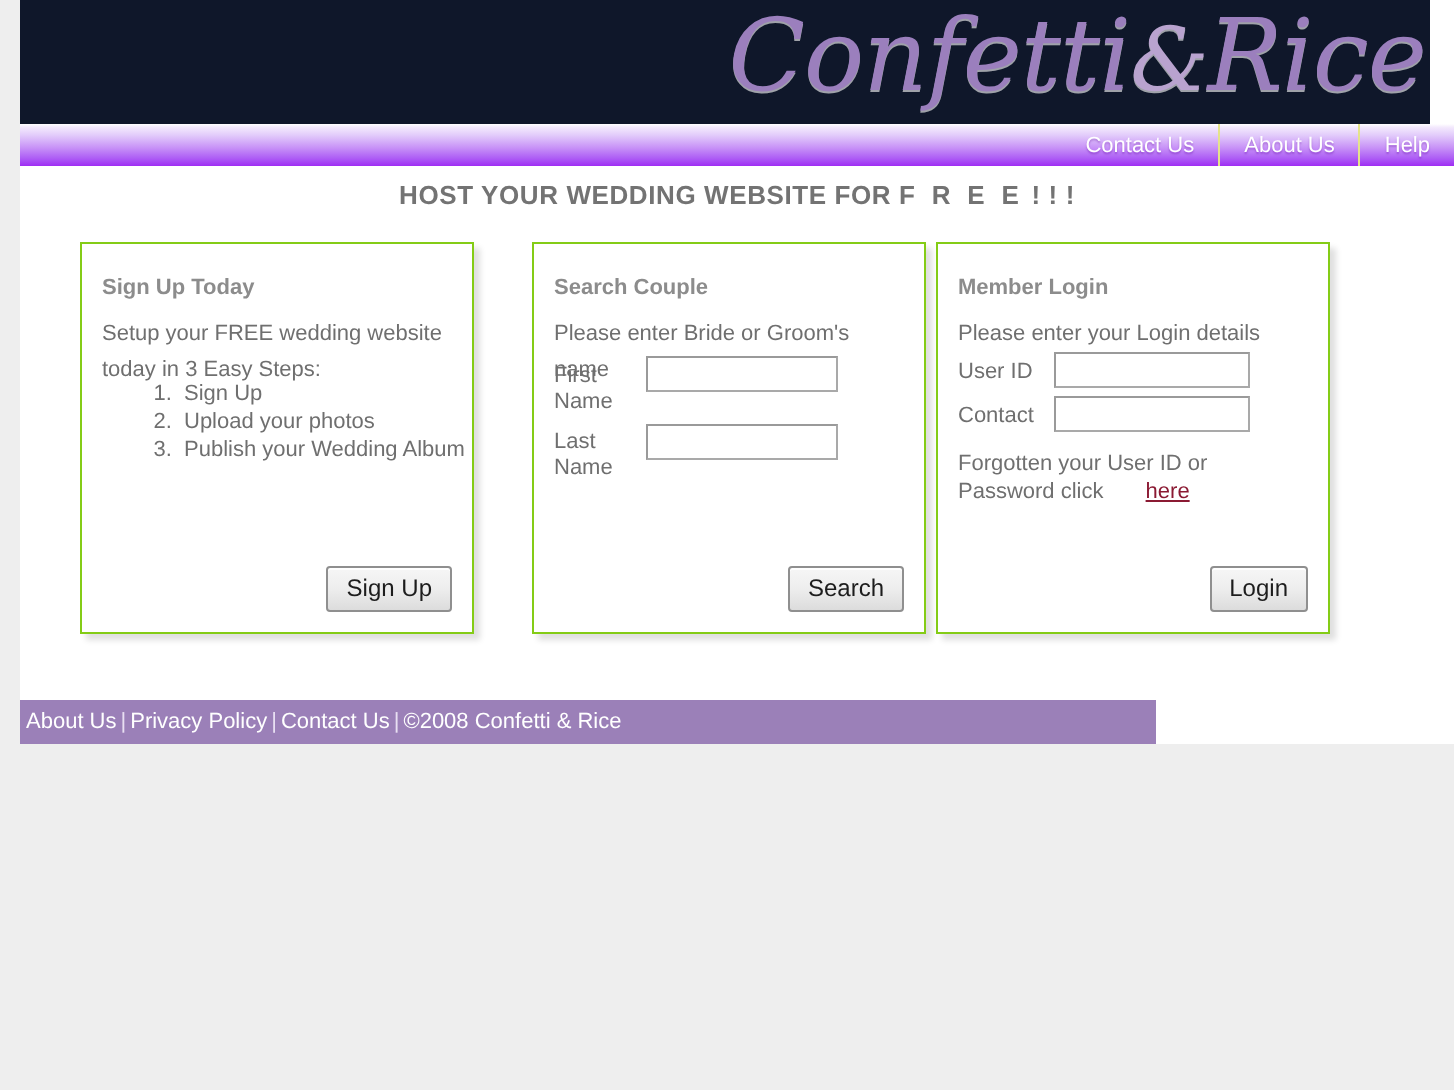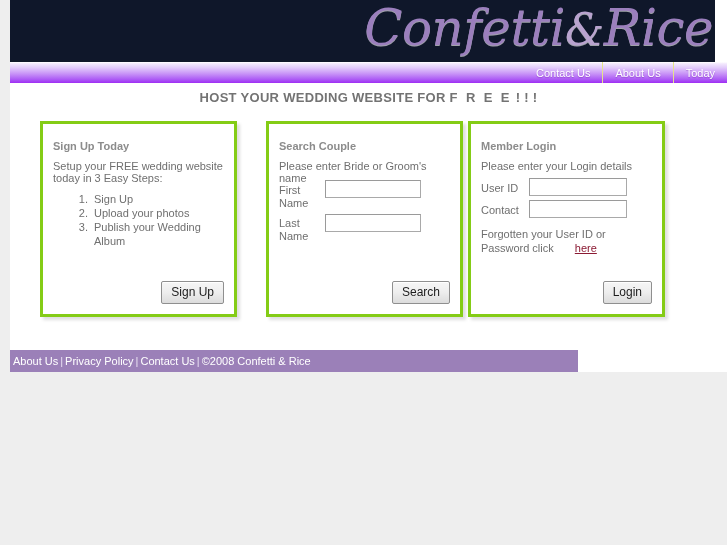--- a/index.html
+++ b/index.html
@@ -123,21 +123,21 @@
     top: 121px;
     width: 690px;
     height: 202px;
   }
   .panel {
     position: absolute;
     top: 0;
     width: 197px;
     height: 196px;
     background: #ffffff;
-    border: 3px solid #84cc16;
+    border: 1px solid #84cc16;
     box-shadow: 3px 3px 3px rgba(0,0,0,0.13);
     box-sizing: border-box;
   }
   .panel.p1 { left: 0; }
   .panel.p2 { left: 226px; }
   .panel.p3 { left: 428px; }
 
   .panel-title {
     position: absolute;
     left: 10px;
@@ -146,21 +146,21 @@
     font-weight: bold;
     color: #8c8c8c;
   }
   .panel-sub {
     position: absolute;
     left: 10px;
     top: 36px;
     width: 178px;
     font-size: 11px;
     color: #6f6f6f;
-    line-height: 12px;
+    line-height: 18px;
   }
 
   
   #signup-steps {
     position: absolute;
     left: 10px;
     top: 68px;
     margin: 0;
     padding-left: 38px;
     font-size: 11px;
@@ -276,21 +276,21 @@
         <span class="lg-big">Confetti</span><span class="lg-amp">&amp;</span><span class="lg-big">Rice</span>
       </div>
     </div>
 
     <div id="navbar">
       <div id="nav-items">
         <div class="nav-item">Contact Us</div>
         <div class="nav-sep"></div>
         <div class="nav-item">About Us</div>
         <div class="nav-sep"></div>
-        <div class="nav-item">Today</div>
+        <div class="nav-item">Help</div>
       </div>
     </div>
 
     <div id="headline">
       <span>HOST YOUR WEDDING WEBSITE FOR </span><span class="free-spaced">F R E E</span><span> ! ! !</span>
     </div>
 
     <div id="panels">
 
       <div class="panel p1">

